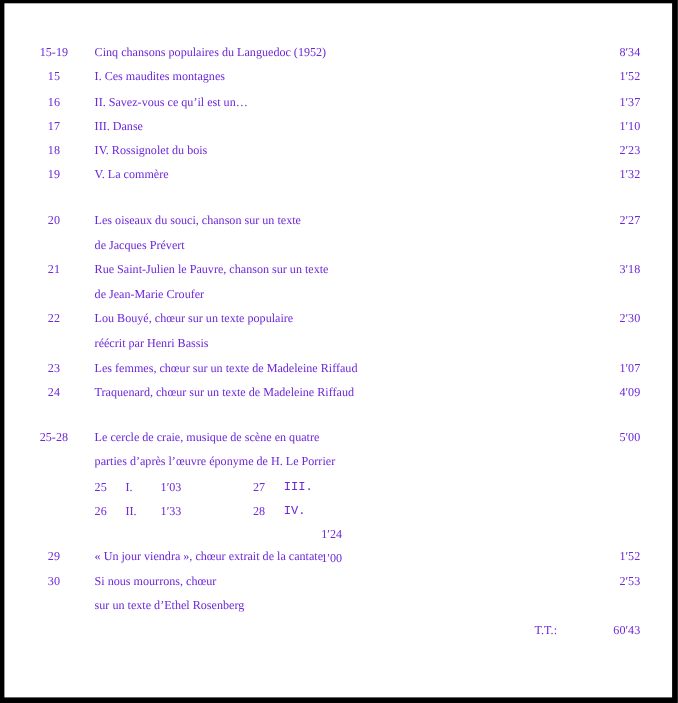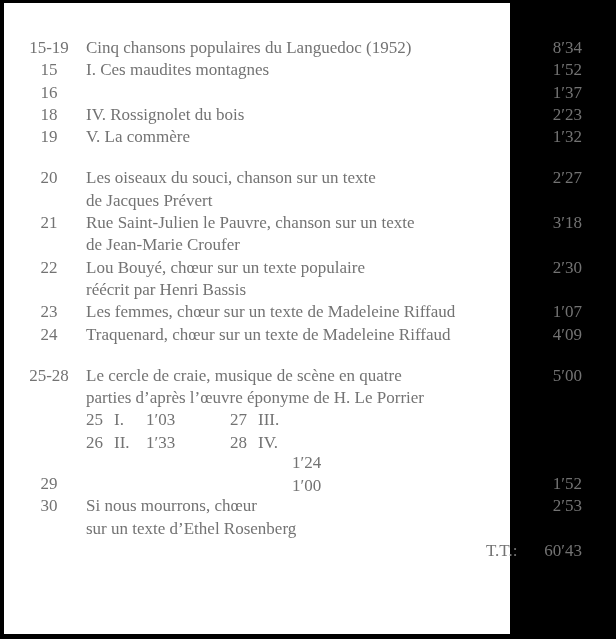--- a/index.html
+++ b/index.html
@@ -1,24 +1,24 @@
 <!DOCTYPE html>
 <html><head>
 <meta charset="utf-8">
 <style>
   html, body { margin: 0; padding: 0; background: #000; }
   body { width: 616px; height: 639px; position: relative; overflow: hidden; }
   .page {
     position: absolute;
     left: 4px; top: 3px;
-    width: 506px; height: 631px;
+    width: 607px; height: 631px;
     background: #fff;
     font-family: "Liberation Serif", "DejaVu Serif", serif;
-    color: #737373;
-    font-size: 17px;
+    color: #6d28d9;
+    font-size: 11px;
   }
   .content {
     position: absolute;
     left: 0; top: 34px;
     width: 607px;
   }
   .section { margin-bottom: 19px; }
   .row {
     position: relative;
     height: 22.3px;
@@ -44,21 +44,21 @@
   .sub {
     position: absolute;
     left: 82px;
     width: 320px;
   }
   .sub span { position: absolute; top: 0; }
   .sub .s-num1 { left: 0; }
   .sub .s-rom1 { left: 28px; }
   .sub .s-dur1 { left: 60px; text-align: center; }
   .sub .s-num2 { left: 144px; }
-  .sub .s-rom2 { left: 172px; }
+  .sub .s-rom2 { left: 172px; font-family: Liberation Mono, monospace; }
   .sub .s-dur2 { left: 206px; margin-top: 43px; }
   .total-row { position: relative; height: 22px; line-height: 22px; margin-top: 0; }
   .total-label { position: absolute; left: 482px; }
   .total-value { position: absolute; right: 29px; }
   em { font-style: italic; }
 </style>
 </head>
 <body>
 
 <div class="page">
@@ -70,21 +70,27 @@
         <span class="title">Cinq chansons populaires du Languedoc (1952)</span>
         <span class="dur">8′34</span>
       </div>
       <div class="row">
         <span class="num">15</span>
         <span class="title">I. Ces maudites montagnes</span>
         <span class="dur">1′52</span>
       </div>
       <div class="row">
         <span class="num">16</span>
+        <span class="title">II. Savez-vous ce qu’il est un…</span>
         <span class="dur">1′37</span>
+      </div>
+      <div class="row">
+        <span class="num">17</span>
+        <span class="title">III. Danse</span>
+        <span class="dur">1′10</span>
       </div>
       <div class="row">
         <span class="num">18</span>
         <span class="title">IV. Rossignolet du bois</span>
         <span class="dur">2′23</span>
       </div>
       <div class="row">
         <span class="num">19</span>
         <span class="title">V. La commère</span>
         <span class="dur">1′32</span>
@@ -155,20 +161,21 @@
           <span class="s-num2">28</span>
           <span class="s-rom2">IV.</span>
           <span class="s-dur2">1′00</span>
         </div>
       </div>
     </div>
 
     <div class="section last" style="margin-bottom:0;">
       <div class="row">
         <span class="num">29</span>
+        <span class="title">« Un jour viendra », chœur extrait de la cantate</span>
         <span class="dur">1′52</span>
       </div>
       <div class="row">
         <span class="num">30</span>
         <span class="title">Si nous mourrons, chœur</span>
         <span class="dur">2′53</span>
       </div>
       <div class="row">
         <span class="title">sur un texte d’Ethel Rosenberg</span>
       </div>

